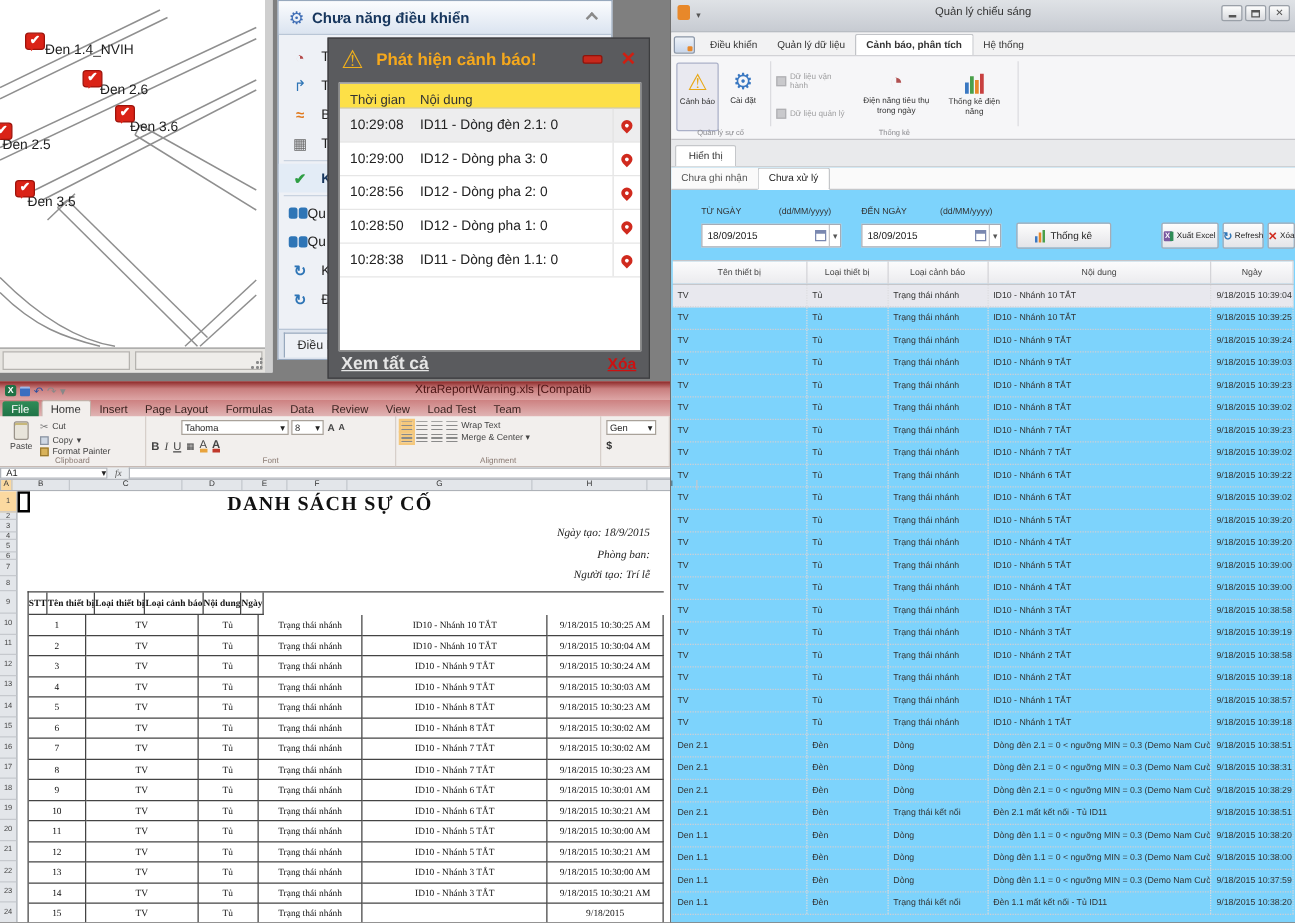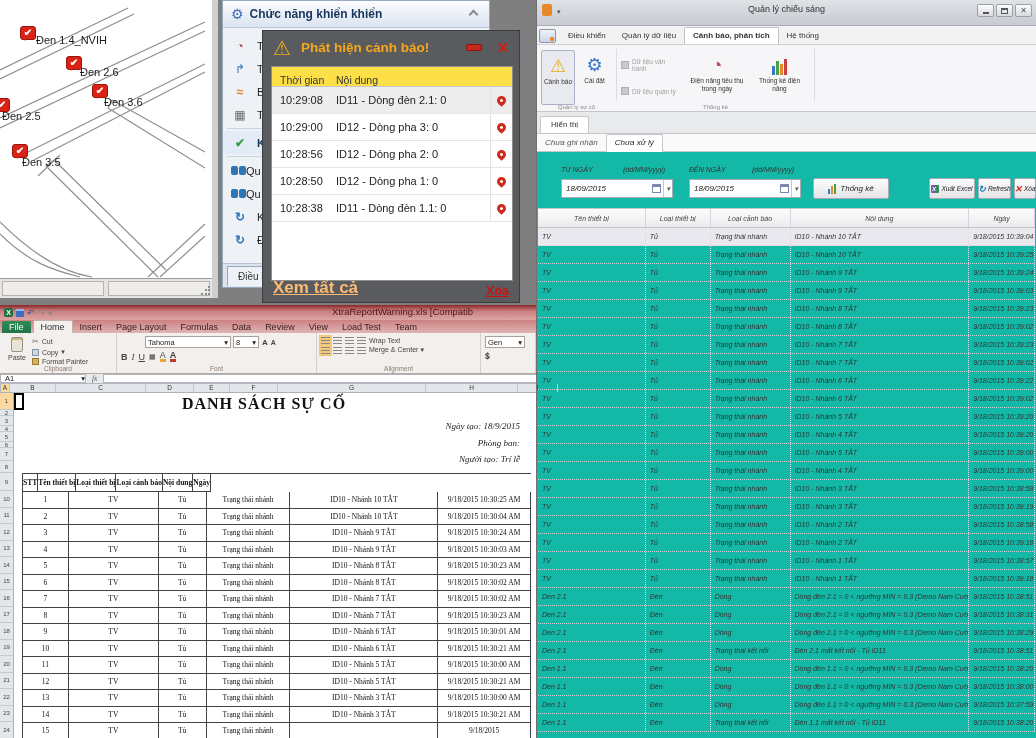--- a/index.html
+++ b/index.html
@@ -45,21 +45,21 @@
   .pp-close{color:#cf1f12;font-weight:bold;font-size:15px;line-height:1;}
   .pp-table{position:absolute;left:8px;top:35px;width:242px;height:215px;background:#fff;border:1px solid #8e8e8e;overflow:hidden;}
   .pp-thead{height:20px;background:#fde047;border-bottom:1px solid #c6c6c6;display:flex;font-size:10.5px;color:#333;align-items:flex-end;}
   .pp-thead .t1{width:64px;padding-left:8px;} .pp-thead .t2{flex:1;}
   .pp-row{height:27px;display:flex;align-items:center;border-bottom:1px solid #e6e6e6;font-size:11px;color:#222;}
   .pp-row:nth-of-type(1){background:#ededee;}
   .pp-row .pt{width:64px;padding-left:8px;} .pp-row .pc{flex:1;}
   .pp-pincell{width:22px;align-self:stretch;border-left:1px solid #e2e2e2;display:flex;align-items:center;justify-content:center;}
   .ppin{width:9px;height:9px;background:#d02a1e;border-radius:50% 50% 50% 0;transform:rotate(-45deg);position:relative;}
   .ppin::after{content:"";position:absolute;left:3px;top:3px;width:3px;height:3px;background:#fff;border-radius:50%;}
-  .pp-viewall{position:absolute;left:10px;bottom:4px;color:#fdba74;font-weight:bold;font-size:17px;text-decoration:underline;}
+  .pp-viewall{position:absolute;left:10px;bottom:4px;color:#e5e5e5;font-weight:bold;font-size:14px;text-decoration:underline;}
   .pp-clear{position:absolute;right:10px;bottom:4px;color:#cc1111;font-weight:bold;font-size:12.5px;text-decoration:underline;}
   
   .excel{position:absolute;left:0;top:305px;width:536px;height:433px;background:#f2efed;z-index:2;}
   .xl-titlebar{position:absolute;left:0;top:0;right:0;height:15px;background:linear-gradient(#8c2626,#c97f7f 40%,#dda5a5);display:flex;align-items:center;padding:0 4px;}
   .xl-qat{display:flex;align-items:center;gap:3px;font-size:9px;color:#2a4fa0;}
   .xl-appicon{width:9px;height:9px;background:#1f7145;border-radius:2px;color:#fff;font-size:7px;font-weight:bold;text-align:center;line-height:9px;}
   .xl-save{width:8px;height:8px;background:#3a6ec0;border-radius:1px;border-top:2px solid #9db8e8;}
   .xl-redo{color:#888;}
   .xl-title{position:absolute;left:332px;top:1px;white-space:nowrap;font-size:9.5px;color:#4a1414;}
   .xl-tabs{position:absolute;left:0;top:15px;right:0;height:14px;background:linear-gradient(#cd8181,#e2b8b8);display:flex;align-items:flex-end;padding-left:2px;}
@@ -156,21 +156,21 @@
   .bars i:nth-child(3){height:11px;background:#e8882a;} .bars i:nth-child(4){height:16px;background:#c84040;}
   .smbtn{position:absolute;left:84px;width:60px;height:20px;display:flex;align-items:center;gap:3px;font-size:6.5px;color:#a0a0a2;}
   .smbtn .sic{width:8px;height:8px;background:#c9c9cc;border:1px solid #b0b0b4;}
   .sb1{top:10px;} .sb2{top:36px;}
   .gsep{position:absolute;top:4px;bottom:10px;width:1px;background:#dcdce0;}
   .gs1{left:79px;} .gs2{left:277px;}
   .aglabel{position:absolute;bottom:1px;text-align:center;font-size:6px;color:#8a8a8e;}
   .agl1{left:0;width:79px;} .agl2{left:80px;width:197px;}
   .ap-docstrip{position:absolute;left:0;top:112px;right:0;height:22px;background:#e9eaec;border-bottom:1px solid #c5c7ca;}
   .doctab{position:absolute;left:3px;bottom:0;height:17px;padding:0 10px;background:#fff;border:1px solid #c5c7ca;border-bottom:none;border-radius:2px 2px 0 0;font-size:8px;line-height:16px;color:#333;}
-  .ap-content{position:absolute;left:0;top:134px;right:0;bottom:0;background:#14b8a6;font-style:italic;}
+  .ap-content{position:absolute;left:0;top:134px;right:0;bottom:0;background:#7dd3fc;}
   .subtabs{position:absolute;left:0;top:0;right:0;height:18px;border-bottom:1px solid #c5c7ca;display:flex;align-items:flex-end;background:#fafafa;}
   .stab{font-size:8px;color:#555;padding:3px 8px;line-height:10px;}
   .stab.active{background:#fff;border:1px solid #c5c7ca;border-bottom:1px solid #fff;margin-bottom:-1px;border-radius:2px 2px 0 0;color:#222;}
   .flabel{position:absolute;top:32px;font-size:7px;color:#333;}
   .fl1{left:24px;} .fh1{left:86px;} .fl2{left:152px;} .fh2{left:215px;}
   .dateinput{position:absolute;top:45px;width:112px;height:19px;background:#fff;border:1px solid #a6acb6;display:flex;align-items:center;font-size:8px;color:#222;}
   .di1{left:24px;} .di2{left:152px;}
   .dateinput .val{flex:1;padding-left:4px;}
   .cal-ic{width:9px;height:9px;background:#fff;border:1px solid #7a88b0;border-top:3px solid #7a88b0;margin-right:2px;}
   .dd{font-size:7px;color:#555;border-left:1px solid #c6c6ca;padding:0 2px;align-self:stretch;display:flex;align-items:center;}
@@ -237,21 +237,21 @@
     <div class="map-footer">
       <div class="cell"></div>
       <div class="cell"></div>
       <div class="grip"></div>
     </div>
   </div>
 
   <div class="cpanel">
     <div class="cp-head">
       <span class="g">⚙</span>
-      <span class="cp-title">Chức năng khiển khiển</span>
+      <span class="cp-title">Chưa năng điều khiển</span>
       <span class="caret-up"></span>
     </div>
     <div style="height:6px"></div>
     <div class="cp-item">
       <span class="ic i-gauge">◔</span>
       <span>Th</span>
     </div>
     <div class="cp-item">
       <span class="ic i-route">↱</span>
       <span>Th</span>

